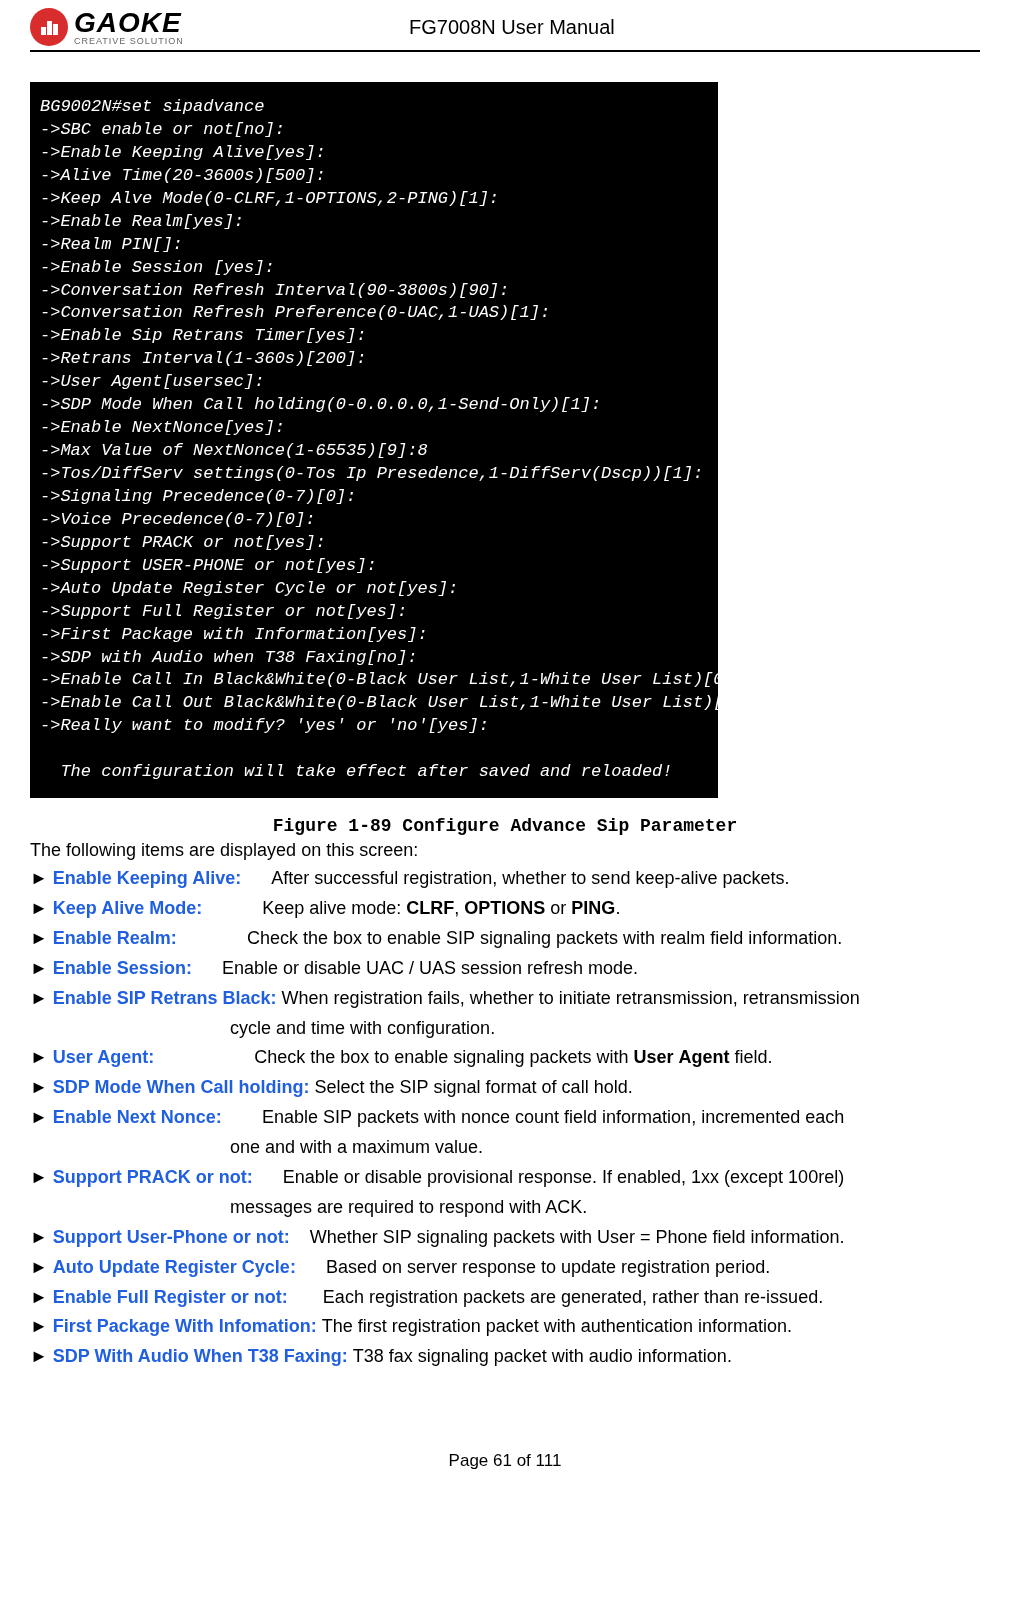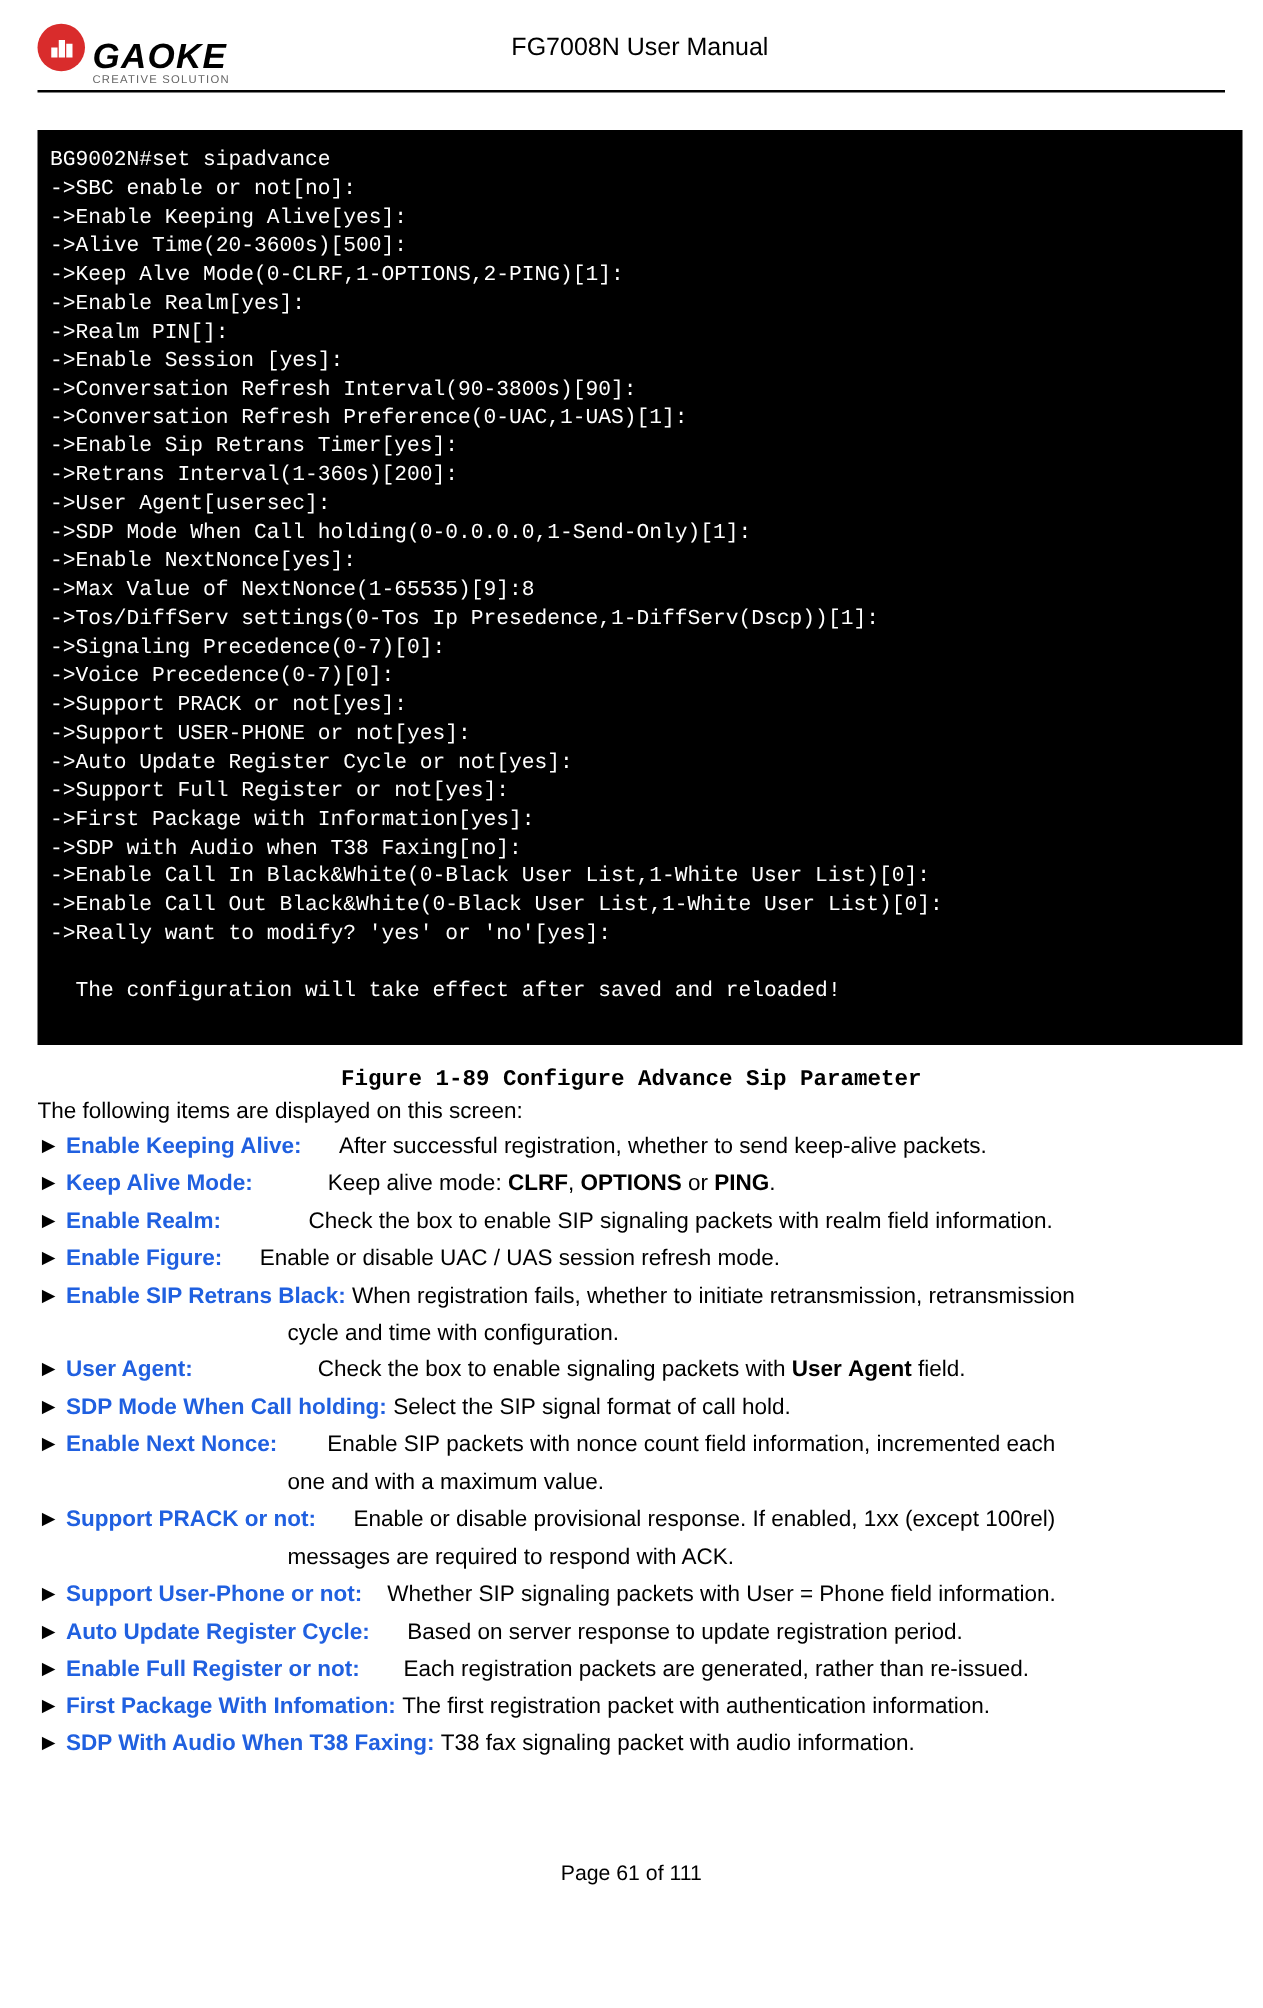--- a/index.html
+++ b/index.html
@@ -33,21 +33,20 @@
     background: #d92c2c;
     display: flex;
     align-items: center;
     justify-content: center;
   }
   .logo-mark svg { display:block; }
   .logo-text-wrap {
     display: flex;
     flex-direction: column;
     line-height: 1;
-    margin-top: 23px;
   }
   .logo-text {
     font-size: 28px;
     font-weight: 900;
     letter-spacing: 1px;
     font-style: italic;
     color: #000;
   }
   .logo-tag {
     font-size: 9px;
@@ -60,24 +59,25 @@
     text-align: center;
     flex: 1;
   }
   .terminal {
     margin-top: 30px;
     background: #000;
     color: #fff;
     font-family: "Courier New", monospace;
     font-size: 17px;
     line-height: 1.35;
-    padding: 14px 10px 30px 10px;
+    padding: 14px 10px 14px 10px;
     white-space: pre;
-    width: 964px;
+    width: 688px;
     box-sizing: border-box;
+    font-style: italic;
   }
   .figure-caption {
     text-align: center;
     font-weight: bold;
     margin: 18px 0 4px 0;
     font-size: 18px;
     font-family: Liberation Mono, monospace;
   }
   .intro {
     font-size: 18px;
@@ -157,21 +157,21 @@
 
   The configuration will take effect after saved and reloaded!</div>
 
   <div class="figure-caption">Figure 1-89    Configure Advance Sip Parameter</div>
   <div class="intro">The following items are displayed on this screen:</div>
 
   <div class="item-list" id="item-list">
       <div class="item"><span class="arrow">► </span><span class="key">Enable Keeping Alive:</span><span>&nbsp;&nbsp;&nbsp;&nbsp;&nbsp;&nbsp;After&nbsp;successful&nbsp;registration,&nbsp;whether&nbsp;to&nbsp;send&nbsp;keep-alive&nbsp;packets.</span></div>
       <div class="item"><span class="arrow">► </span><span class="key">Keep Alive Mode:</span><span>&nbsp;&nbsp;&nbsp;&nbsp;&nbsp;&nbsp;&nbsp;&nbsp;&nbsp;&nbsp;&nbsp;&nbsp;Keep&nbsp;alive&nbsp;mode:&nbsp;<b>CLRF</b>,&nbsp;<b>OPTIONS</b>&nbsp;or&nbsp;<b>PING</b>.</span></div>
       <div class="item"><span class="arrow">► </span><span class="key">Enable Realm:</span><span>&nbsp;&nbsp;&nbsp;&nbsp;&nbsp;&nbsp;&nbsp;&nbsp;&nbsp;&nbsp;&nbsp;&nbsp;&nbsp;&nbsp;Check&nbsp;the&nbsp;box&nbsp;to&nbsp;enable&nbsp;SIP&nbsp;signaling&nbsp;packets&nbsp;with&nbsp;realm&nbsp;field&nbsp;information.</span></div>
-      <div class="item"><span class="arrow">► </span><span class="key">Enable Figure:</span><span>&nbsp;&nbsp;&nbsp;&nbsp;&nbsp;&nbsp;Enable&nbsp;or&nbsp;disable&nbsp;UAC&nbsp;/&nbsp;UAS&nbsp;session&nbsp;refresh&nbsp;mode.</span></div>
+      <div class="item"><span class="arrow">► </span><span class="key">Enable Session:</span><span>&nbsp;&nbsp;&nbsp;&nbsp;&nbsp;&nbsp;Enable&nbsp;or&nbsp;disable&nbsp;UAC&nbsp;/&nbsp;UAS&nbsp;session&nbsp;refresh&nbsp;mode.</span></div>
       <div class="item"><span class="arrow">► </span><span class="key">Enable SIP Retrans Black:</span><span>&nbsp;When&nbsp;registration&nbsp;fails,&nbsp;whether&nbsp;to&nbsp;initiate&nbsp;retransmission,&nbsp;retransmission</span></div>
       <div class="item cont">cycle and time with configuration.</div>
       <div class="item"><span class="arrow">► </span><span class="key">User Agent:</span><span>&nbsp;&nbsp;&nbsp;&nbsp;&nbsp;&nbsp;&nbsp;&nbsp;&nbsp;&nbsp;&nbsp;&nbsp;&nbsp;&nbsp;&nbsp;&nbsp;&nbsp;&nbsp;&nbsp;&nbsp;Check&nbsp;the&nbsp;box&nbsp;to&nbsp;enable&nbsp;signaling&nbsp;packets&nbsp;with&nbsp;<b>User&nbsp;Agent</b>&nbsp;field.</span></div>
       <div class="item"><span class="arrow">► </span><span class="key">SDP Mode When Call holding:</span><span>&nbsp;Select&nbsp;the&nbsp;SIP&nbsp;signal&nbsp;format&nbsp;of&nbsp;call&nbsp;hold.</span></div>
       <div class="item"><span class="arrow">► </span><span class="key">Enable Next Nonce:</span><span>&nbsp;&nbsp;&nbsp;&nbsp;&nbsp;&nbsp;&nbsp;&nbsp;Enable&nbsp;SIP&nbsp;packets&nbsp;with&nbsp;nonce&nbsp;count&nbsp;field&nbsp;information,&nbsp;incremented&nbsp;each</span></div>
       <div class="item cont">one and with a maximum value.</div>
       <div class="item"><span class="arrow">► </span><span class="key">Support PRACK or not:</span><span>&nbsp;&nbsp;&nbsp;&nbsp;&nbsp;&nbsp;Enable&nbsp;or&nbsp;disable&nbsp;provisional&nbsp;response.&nbsp;If&nbsp;enabled,&nbsp;1xx&nbsp;(except&nbsp;100rel)</span></div>
       <div class="item cont">messages are required to respond with ACK.</div>
       <div class="item"><span class="arrow">► </span><span class="key">Support User-Phone or not:</span><span>&nbsp;&nbsp;&nbsp;&nbsp;Whether&nbsp;SIP&nbsp;signaling&nbsp;packets&nbsp;with&nbsp;User&nbsp;=&nbsp;Phone&nbsp;field&nbsp;information.</span></div>
       <div class="item"><span class="arrow">► </span><span class="key">Auto Update Register Cycle:</span><span>&nbsp;&nbsp;&nbsp;&nbsp;&nbsp;&nbsp;Based&nbsp;on&nbsp;server&nbsp;response&nbsp;to&nbsp;update&nbsp;registration&nbsp;period.</span></div>

